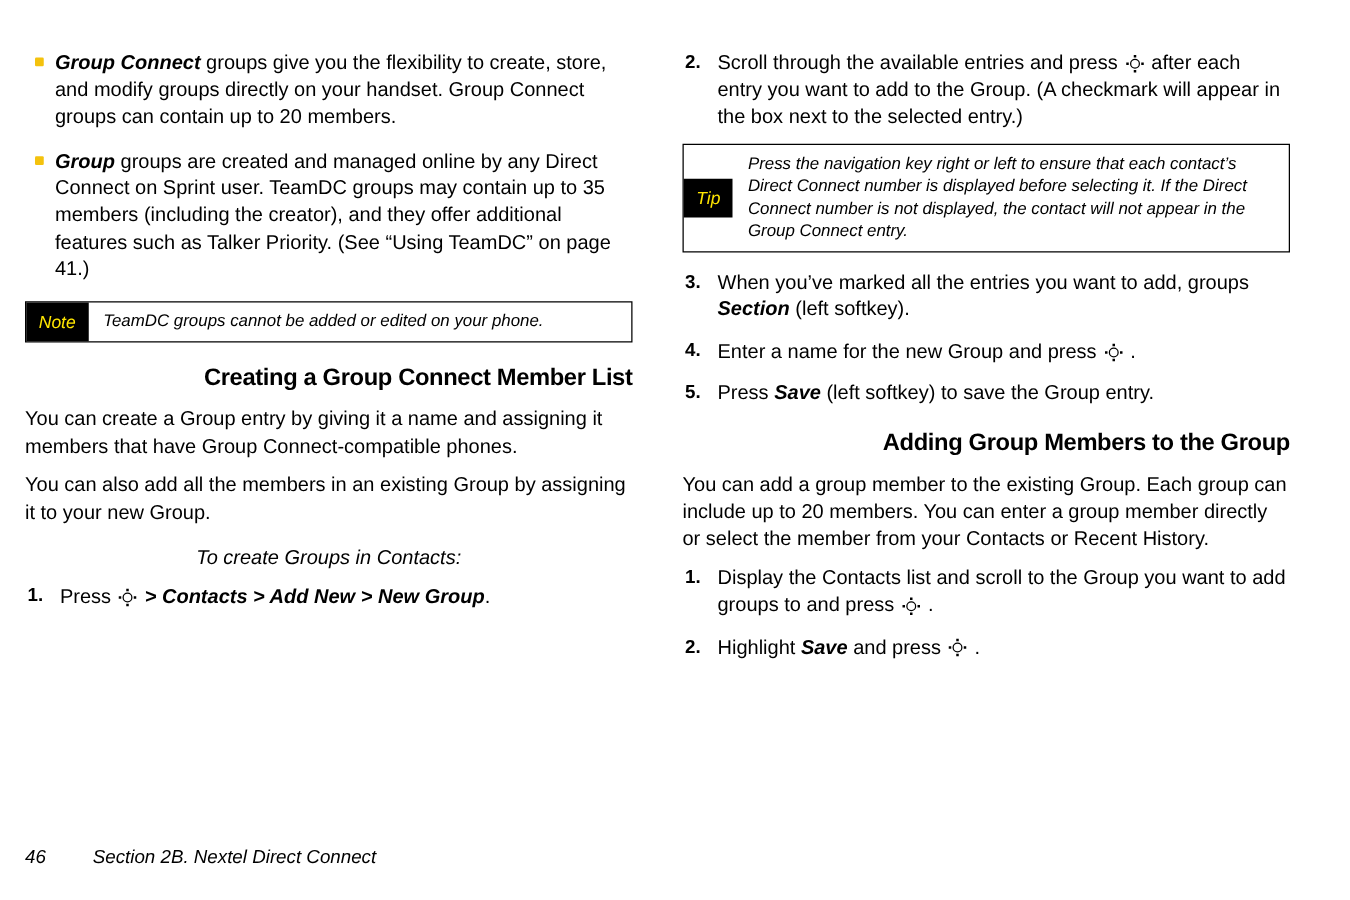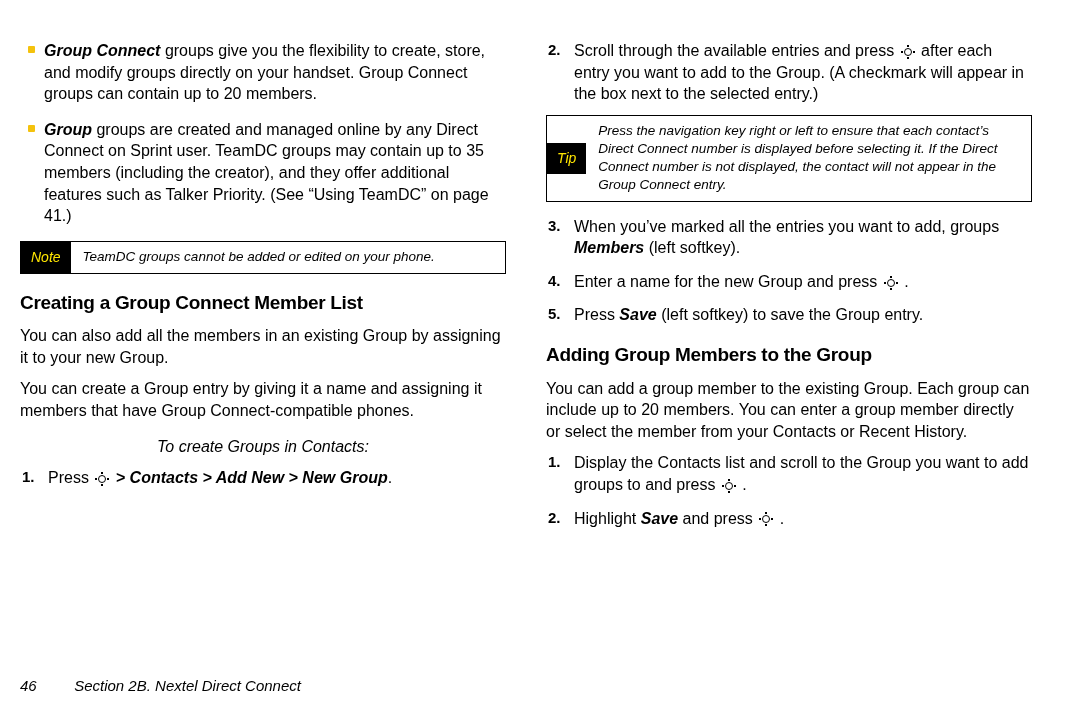--- a/index.html
+++ b/index.html
@@ -24,21 +24,21 @@
 ul.yellow{list-style:none;padding-left:24px;margin:0 0 10px 0;}
 ul.yellow>li{position:relative;margin-bottom:14px;}
 ul.yellow>li::before{
  content:"";position:absolute;left:-16px;top:6px;
  width:7px;height:7px;background:#f4c20d;border-radius:1px;
 }
 ol.steps{list-style:none;padding-left:28px;margin:0 0 10px 0;}
 ol.steps>li{position:relative;margin-bottom:12px;}
 ol.steps>li .num{position:absolute;left:-26px;top:0;font-weight:700;font-size:15px;}
 .b-ital{font-weight:700;font-style:italic;}
-h2{font-size:19px;font-weight:700;margin:16px 0 10px 0;letter-spacing:-0.3px;}
+h2{font-size:19px;font-weight:700;margin:16px 0 10px 0;letter-spacing:-0.3px;text-align:right;}
 .subhead{font-style:italic;margin:14px 0 10px 0;text-align:center;}
 
 .callout{
  border:1.5px solid #000;
  display:flex;align-items:center;
  padding:0;margin:10px 0 14px 0;
  break-inside:avoid;
 }
 .callout .tag{
  background:#000;color:#ffe600;
@@ -85,22 +85,22 @@
     <span class="b-ital">Group</span><span> groups are created and managed online by any Direct Connect on Sprint user. TeamDC groups may contain up to 35 members (including the creator), and they offer additional features such as Talker Priority. (See “Using TeamDC” on page 41.)</span>
    </li>
   </ul>
 
   <div class="callout">
    <div class="tag">Note</div>
    <div class="body">TeamDC groups cannot be added or edited on your phone.</div>
   </div>
 
   <h2>Creating a Group Connect Member List</h2>
+  <p>You can create a Group entry by giving it a name and assigning it members that have Group Connect-compatible phones.</p>
   <p>You can also add all the members in an existing Group by assigning it to your new Group.</p>
-  <p>You can create a Group entry by giving it a name and assigning it members that have Group Connect-compatible phones.</p>
   <p class="subhead">To create Groups in Contacts:</p>
 
   <ol class="steps">
    <li><span class="num">1.</span>
     <span>Press </span>
     <span class="nav-icon"><span class="dot dL"></span><span class="dot dR"></span><span class="dot dT"></span><span class="dot dB"></span></span>
     <span class="b-ital"> &gt; Contacts &gt; Add New &gt; New Group</span><span>.</span>
    </li>
 
    <li style="break-before:column;"><span class="num">2.</span>
@@ -110,21 +110,21 @@
    </li>
   </ol>
 
   <div class="callout">
    <div class="tag">Tip</div>
    <div class="body">Press the navigation key right or left to ensure that each contact’s Direct Connect number is displayed before selecting it. If the Direct Connect number is not displayed, the contact will not appear in the Group Connect entry.</div>
   </div>
 
   <ol class="steps">
    <li><span class="num">3.</span>
-    <span>When you’ve marked all the entries you want to add, groups </span><span class="b-ital">Members</span><span> (left softkey).</span>
+    <span>When you’ve marked all the entries you want to add, groups </span><span class="b-ital">Section</span><span> (left softkey).</span>
    </li>
    <li><span class="num">4.</span>
     <span>Enter a name for the new Group and press </span>
     <span class="nav-icon"><span class="dot dL"></span><span class="dot dR"></span><span class="dot dT"></span><span class="dot dB"></span></span>
     <span>.</span>
    </li>
    <li><span class="num">5.</span>
     <span>Press </span><span class="b-ital">Save</span><span> (left softkey) to save the Group entry.</span>
    </li>
   </ol>

